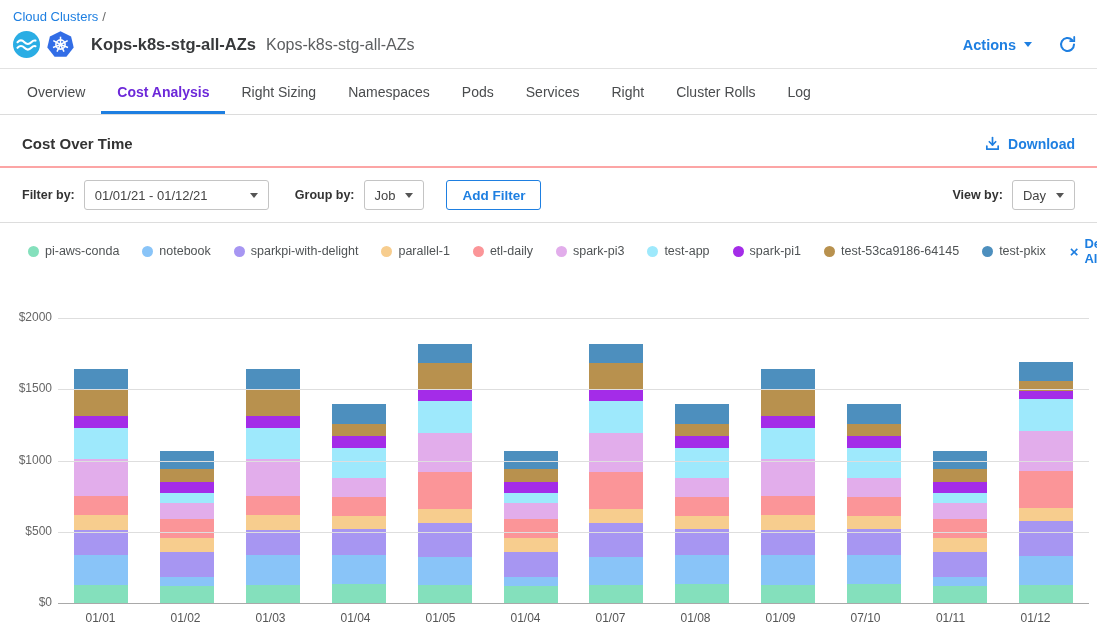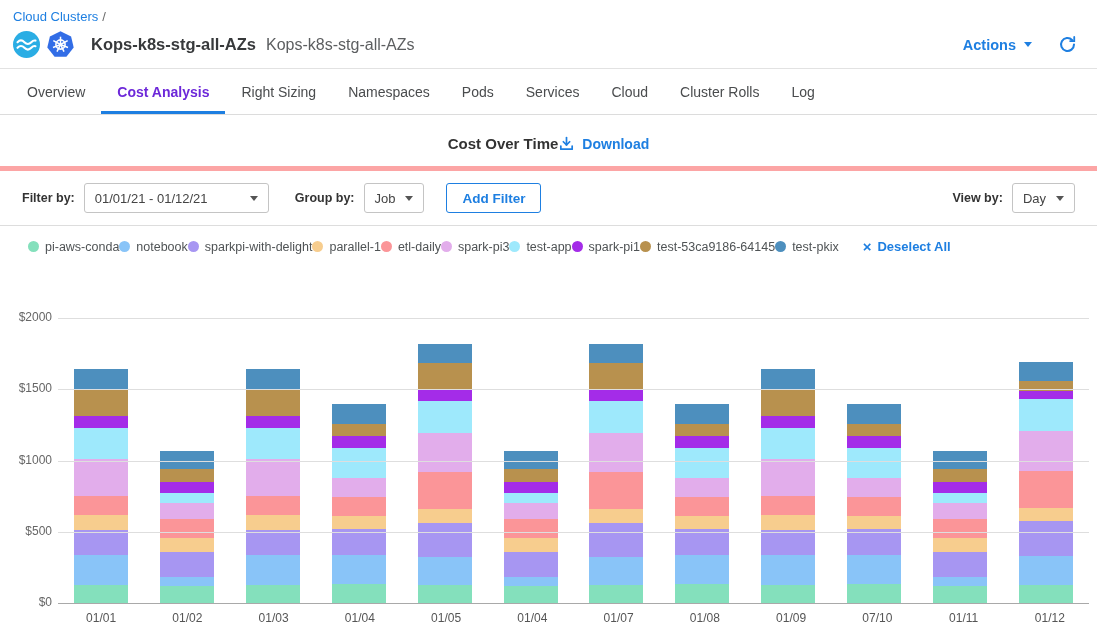--- a/index.html
+++ b/index.html
@@ -19,48 +19,48 @@
   .header-right { margin-left:auto; display:flex; align-items:center; gap:26px; }
   .actions-btn { display:flex; align-items:center; gap:8px; color:#1e7fe1; font-weight:bold; font-size:14.5px; cursor:pointer; }
   .caret { width:0; height:0; border-left:4.5px solid transparent; border-right:4.5px solid transparent; border-top:5.5px solid #555; display:inline-block; }
   .caret.blue { border-top-color:#1e7fe1; }
   .refresh { cursor:pointer; display:flex; }
   
   .tabs { display:flex; align-items:stretch; padding-left:11px; border-bottom:1px solid #dcdcdc; }
   .tab { padding:15px 16px 11px 16px; font-size:14px; color:#4a4c4e; cursor:pointer; border-bottom:3px solid transparent; }
   .tab.active { color:#6d28d9; font-weight:bold; border-bottom-color:#1e7fe1; }
   
-  .section-row { display:flex; align-items:center; justify-content:center; padding:20px 22px 14px 22px; border-bottom:5px solid #fca5a5; }
+  .section-row { display:flex; align-items:center; justify-content:space-between; padding:20px 22px 14px 22px; border-bottom:2px solid #fca5a5; }
   .section-title { font-size:15px; font-weight:bold; color:#333; }
   .download { display:flex; align-items:center; gap:7px; color:#1e7fe1; font-weight:bold; font-size:14px; cursor:pointer; }
   
   .filter-row { display:flex; align-items:center; padding:12px 22px; border-bottom:1px solid #ddd; }
   .flabel { font-size:12.5px; font-weight:bold; color:#333; margin-right:9px; white-space:nowrap; }
   .select { border:1px solid #c4c4c4; border-radius:3px; height:30px; display:flex; align-items:center; justify-content:space-between; padding:0 10px; font-size:13px; color:#444; cursor:pointer; background:#fff; gap:10px; }
   .select.date { width:185px; margin-right:26px; }
   .select.small { margin-right:22px; }
   .btn-outline { border:1px solid #1e7fe1; color:#1e7fe1; background:#fff; font-weight:bold; font-size:13.5px; height:30px; padding:0 15px; border-radius:3px; cursor:pointer; font-family:inherit; }
   .view-by { margin-left:auto; display:flex; align-items:center; }
   
   .legend-row { display:flex; align-items:center; padding:13px 22px 8px 28px; font-size:12.5px; color:#4f5355; }
-  .legend-items { display:flex; align-items:center; flex-wrap:nowrap; }
+  .legend-items { display:flex; align-items:center; gap:23px; flex-wrap:nowrap; }
   .legend-item { display:flex; align-items:center; gap:6px; cursor:pointer; white-space:nowrap; }
   .dot { width:11px; height:11px; border-radius:50%; flex:none; }
   .deselect { display:flex; align-items:center; gap:6px; color:#1e7fe1; font-weight:bold; margin-left:24px; cursor:pointer; font-size:13px; }
   .deselect .x { font-size:15px; line-height:11px; font-weight:bold; }
   
   .chart { position:absolute; left:0; right:0; top:300px; bottom:0; }
   .gridline { position:absolute; left:58px; right:8px; height:1px; background:#dedede; }
   .gridline.axis { background:#a9a9a9; }
   .ytick { position:absolute; left:0; width:52px; text-align:right; font-size:12px; color:#666; }
   .bars { position:absolute; left:58px; right:8px; top:18px; height:285px; display:flex; align-items:flex-end; }
   .slot { flex:1; display:flex; justify-content:center; align-items:flex-end; height:100%; }
   .bar { width:54px; display:flex; flex-direction:column-reverse; }
   .seg { width:100%; }
-  .xlabels { position:absolute; left:58px; right:4px; top:311px; display:flex; }
+  .xlabels { position:absolute; left:58px; right:19px; top:311px; display:flex; }
   .xlabels div { flex:1; text-align:center; font-size:12px; color:#555; }
 </style>
 </head>
 <body>
 
 <div class="breadcrumb">
   <a>Cloud Clusters</a><span class="sep">/</span>
 </div>
 
 <div class="header-row">
@@ -98,21 +98,21 @@
   </div>
 </div>
 
 <div class="tabs" id="tabs">
     <div class="tab">Overview</div>
     <div class="tab active">Cost Analysis</div>
     <div class="tab">Right Sizing</div>
     <div class="tab">Namespaces</div>
     <div class="tab">Pods</div>
     <div class="tab">Services</div>
-    <div class="tab">Cloud</div>
+    <div class="tab">Right</div>
     <div class="tab">Cluster Rolls</div>
     <div class="tab">Log</div>
   </div>
 
 <div class="section-row">
   <span class="section-title">Cost Over Time</span>
   <div class="download">
     <svg width="17" height="17" viewBox="0 0 24 24" fill="none" stroke="#1e7fe1" stroke-width="2.4" stroke-linecap="round" stroke-linejoin="round">
       <path d="M12 3.5v10.5"></path>
         <path d="M7.5 9.5 12 14l4.5-4.5"></path>

